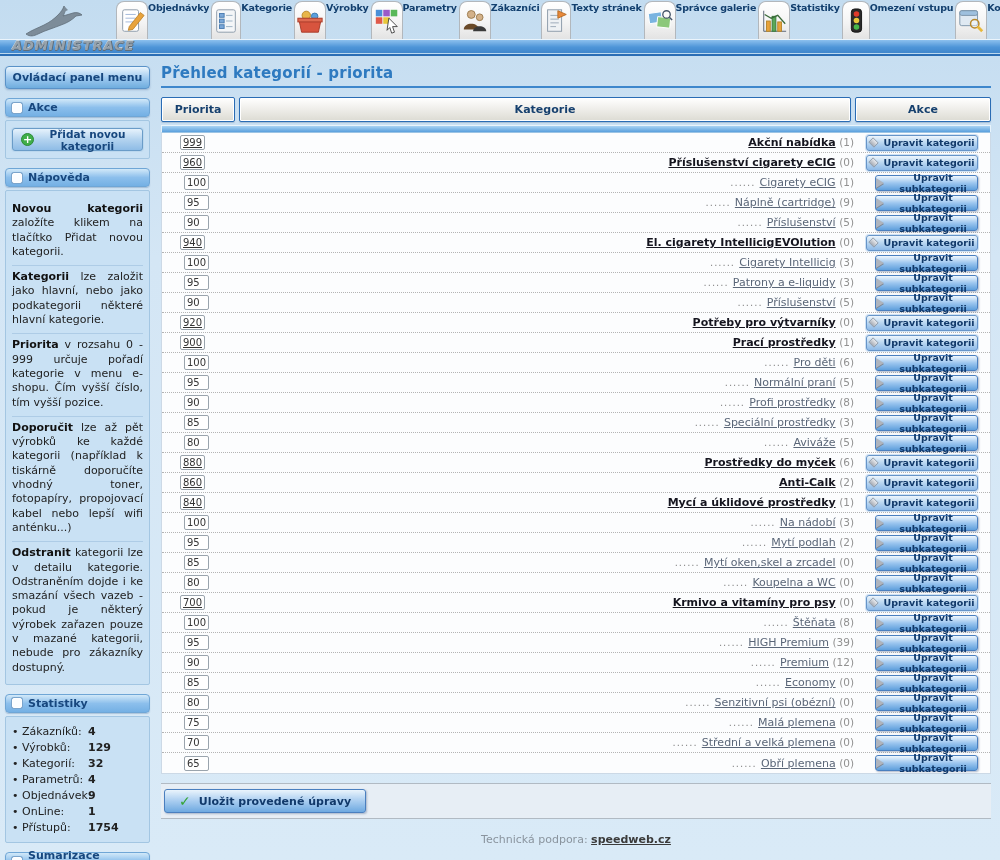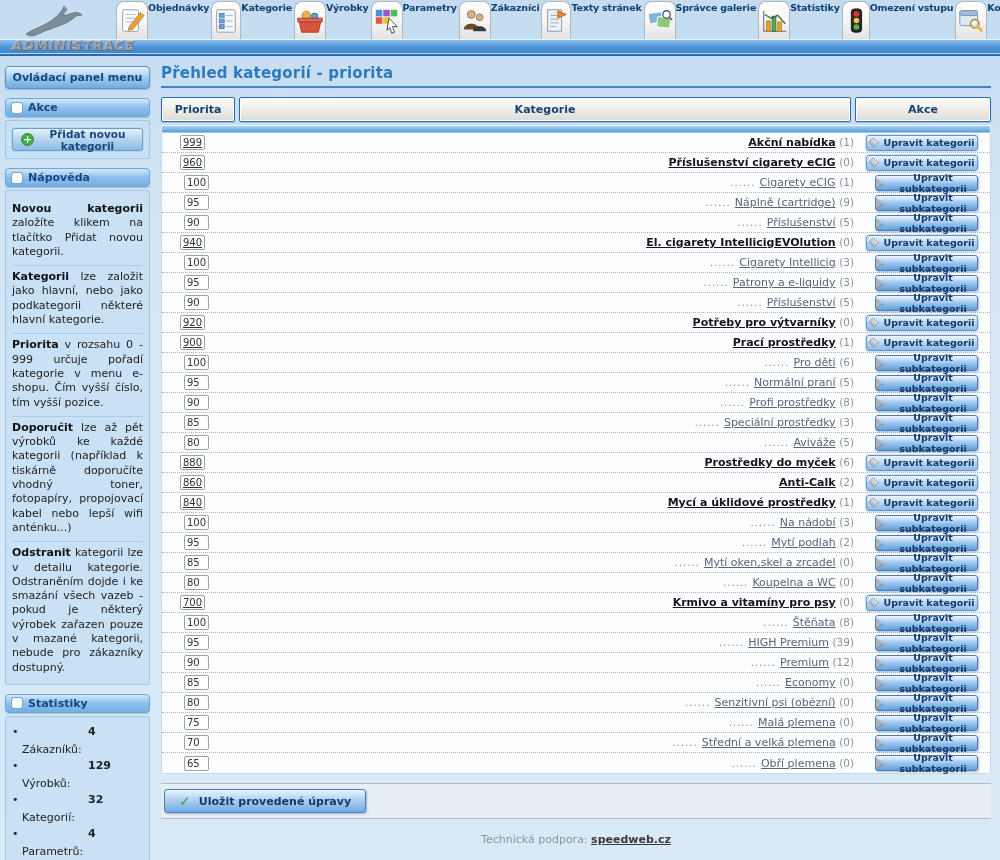--- a/index.html
+++ b/index.html
@@ -76,21 +76,21 @@
   .plus-ic {
     width:13px; height:13px; border-radius:50%; background:#3fae49; color:#fff;
     font-size:11px; line-height:12px; text-align:center; font-weight:bold; flex:none;
     border:1px solid #2c8a36;
   }
   .help-p { text-align:justify; line-height:1.3; padding:4px 0 6px; border-bottom:1px solid #aecce6; }
   .help-p:last-child { border-bottom:none; padding-bottom:2px; }
   .help-p b { color:#111; }
   .stat-row { display:flex; line-height:1.45; }
   .bullet { width:10px; flex:none; }
-  .stat-label { width:66px; flex:none;margin-top:18px; }
+  .stat-label { width:66px; flex:none; }
   .stat-value { font-weight:bold; }
   
   .main { flex:1; margin:8px 9px 0 11px; }
   .page-title {
     font-size:15px; font-weight:bold; color:#2e7ac0; letter-spacing:0.2px;
     padding-bottom:4px; border-bottom:2px solid #3e87cc;
   }
   .thead { display:flex; gap:4px; margin-top:9px; }
   .th {
     height:25px; line-height:23px; text-align:center;

